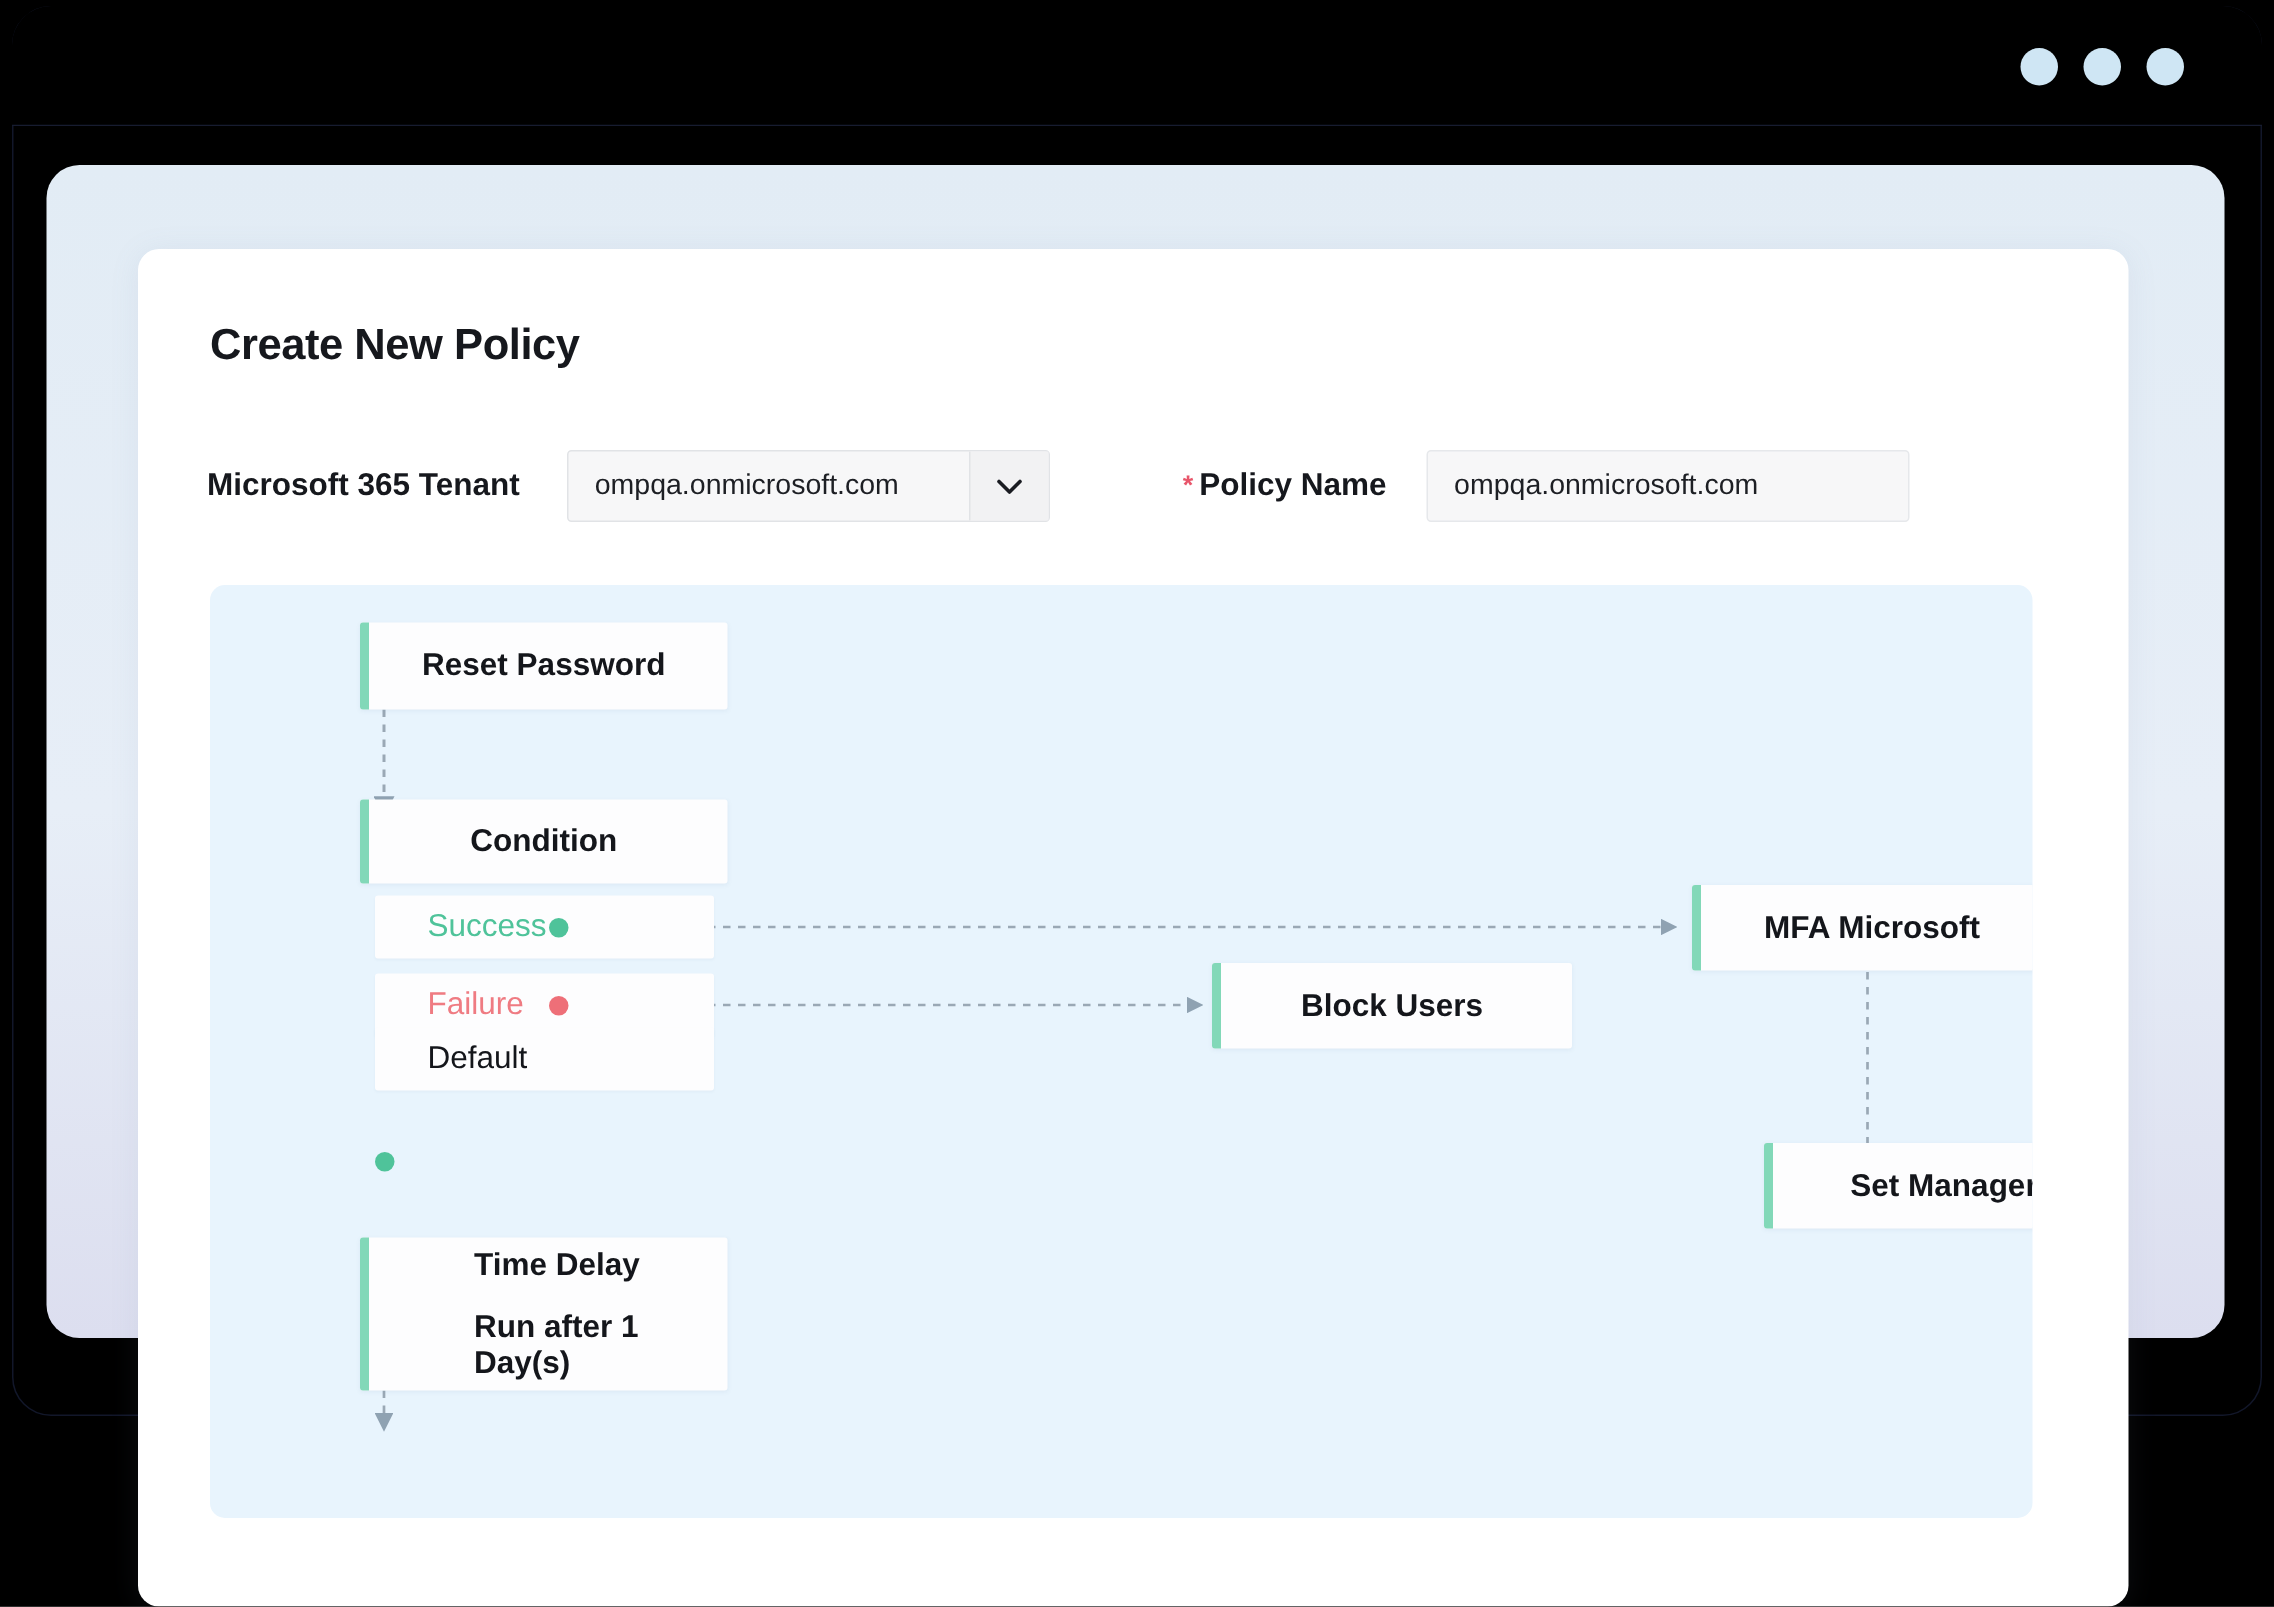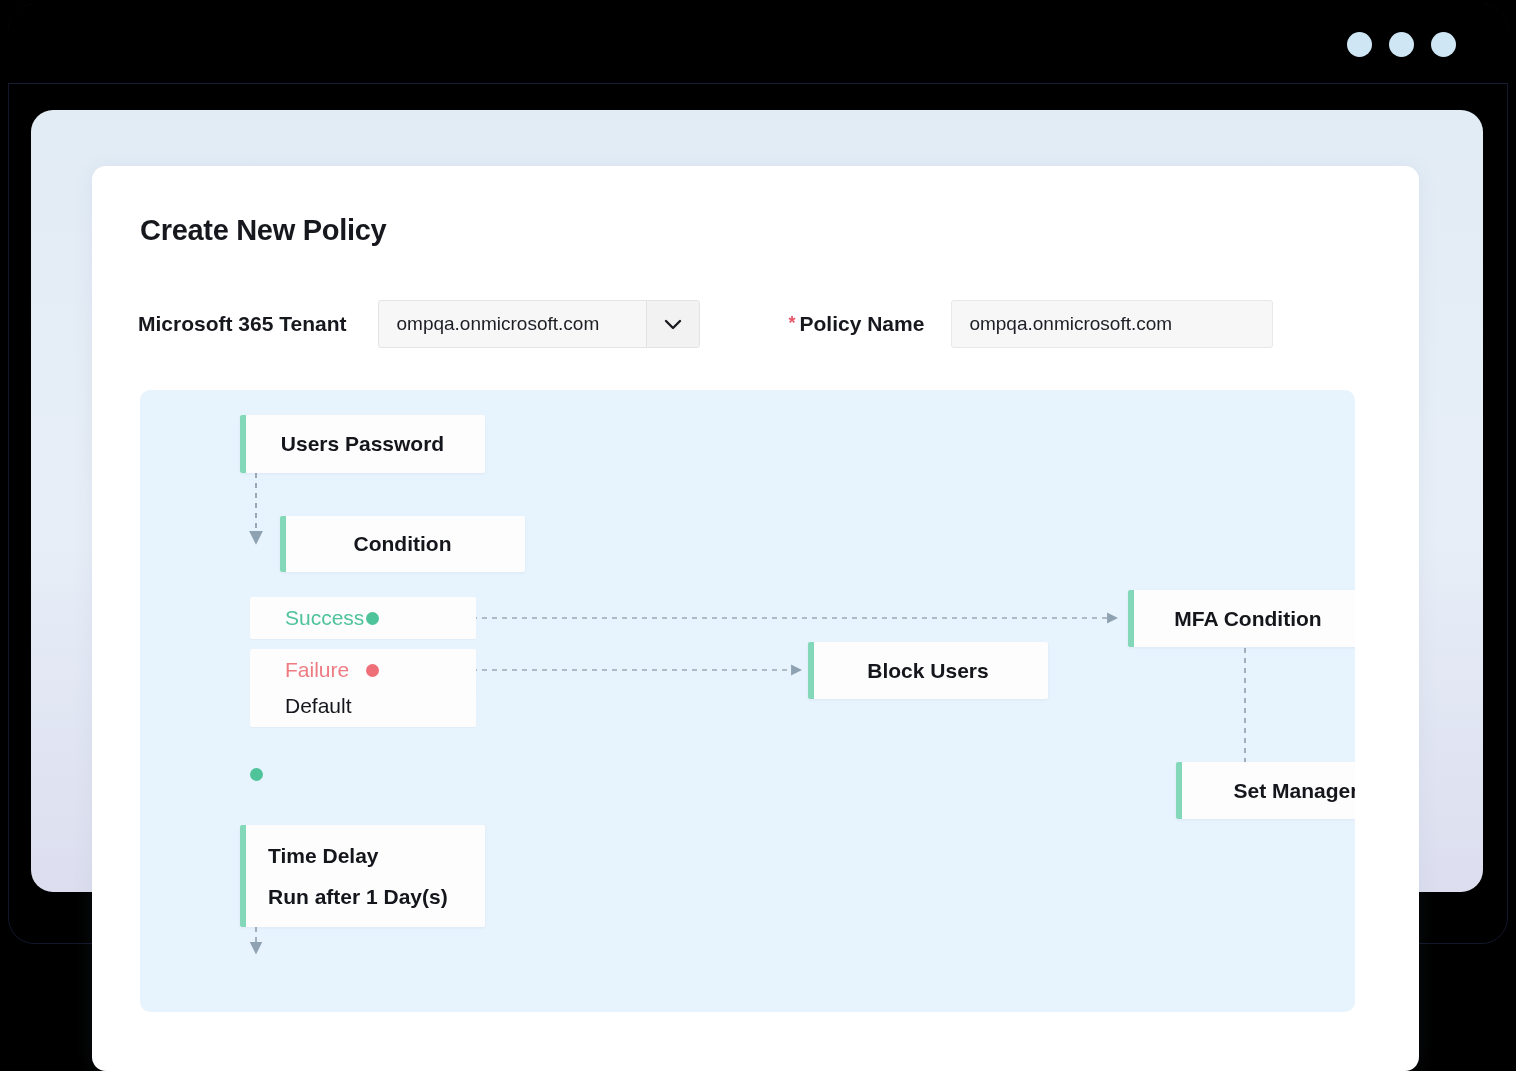--- a/index.html
+++ b/index.html
@@ -206,20 +206,21 @@
   .node-label.left {
     text-align: left;
     padding-left: 28px;
   }
 
   .node-stack {
     flex-direction: column;
     align-items: flex-start;
     justify-content: center;
     gap: 17px;
+    padding-left: 48px;
   }
 
   
   .branch {
     position: absolute;
     background: #fdfdfe;
     border-radius: 2px;
     display: flex;
     align-items: center;
     box-shadow: 0 1px 2px rgba(110,140,170,0.07);
@@ -309,24 +310,24 @@
         <line x1="232" y1="228" x2="976" y2="228" stroke="#9aa8b5" stroke-width="1.6" stroke-dasharray="5 5" marker-end="url(#arrow)"></line>
 
         <line x1="232" y1="280" x2="660" y2="280" stroke="#9aa8b5" stroke-width="1.6" stroke-dasharray="5 5" marker-end="url(#arrow)"></line>
 
         <line x1="116" y1="562" x2="116" y2="434" stroke="#9aa8b5" stroke-width="1.8" stroke-dasharray="5 5" marker-start="url(#arrow)" transform="translate(0,0)"></line>
 
         <line x1="1105" y1="258" x2="1105" y2="390" stroke="#9aa8b5" stroke-width="1.8" stroke-dasharray="5 5" marker-end="url(#arrow)"></line>
       </svg>
 
       <div class="node" style="left:100px; top:25px; width:245px; height:58px;">
-        <span class="node-label">Users Password</span>
-      </div>
-
-      <div class="node" style="left:100px; top:126px; width:245px; height:56px;margin-left:40px;">
+        <span class="node-label">Reset Password</span>
+      </div>
+
+      <div class="node" style="left:100px; top:143px; width:245px; height:56px;">
         <span class="node-label">Condition</span>
       </div>
 
       <div class="branch" style="left:110px; top:207px; width:226px; height:42px;">
         <span class="branch-label success">Success</span>
       </div>
       <div class="dot green" style="left:226px; top:222px;"></div>
 
       <div class="branch" style="left:110px; top:259px; width:226px; height:42px;">
         <span class="branch-label failure">Failure</span>
@@ -341,21 +342,21 @@
       <div class="node node-stack" style="left:100px; top:435px; width:245px; height:102px;">
         <span class="node-label left">Time Delay</span>
         <span class="node-label left">Run after 1 Day(s)</span>
       </div>
 
       <div class="node" style="left:668px; top:252px; width:240px; height:57px;">
         <span class="node-label">Block Users</span>
       </div>
 
       <div class="node" style="left:988px; top:200px; width:240px; height:57px;">
-        <span class="node-label">MFA Condition</span>
+        <span class="node-label">MFA Microsoft</span>
       </div>
 
       <div class="node" style="left:988px; top:372px; width:240px; height:57px;margin-left:48px;">
         <span class="node-label">Set Manager</span>
       </div>
 
     </div>
   </div>
 </div>
 

